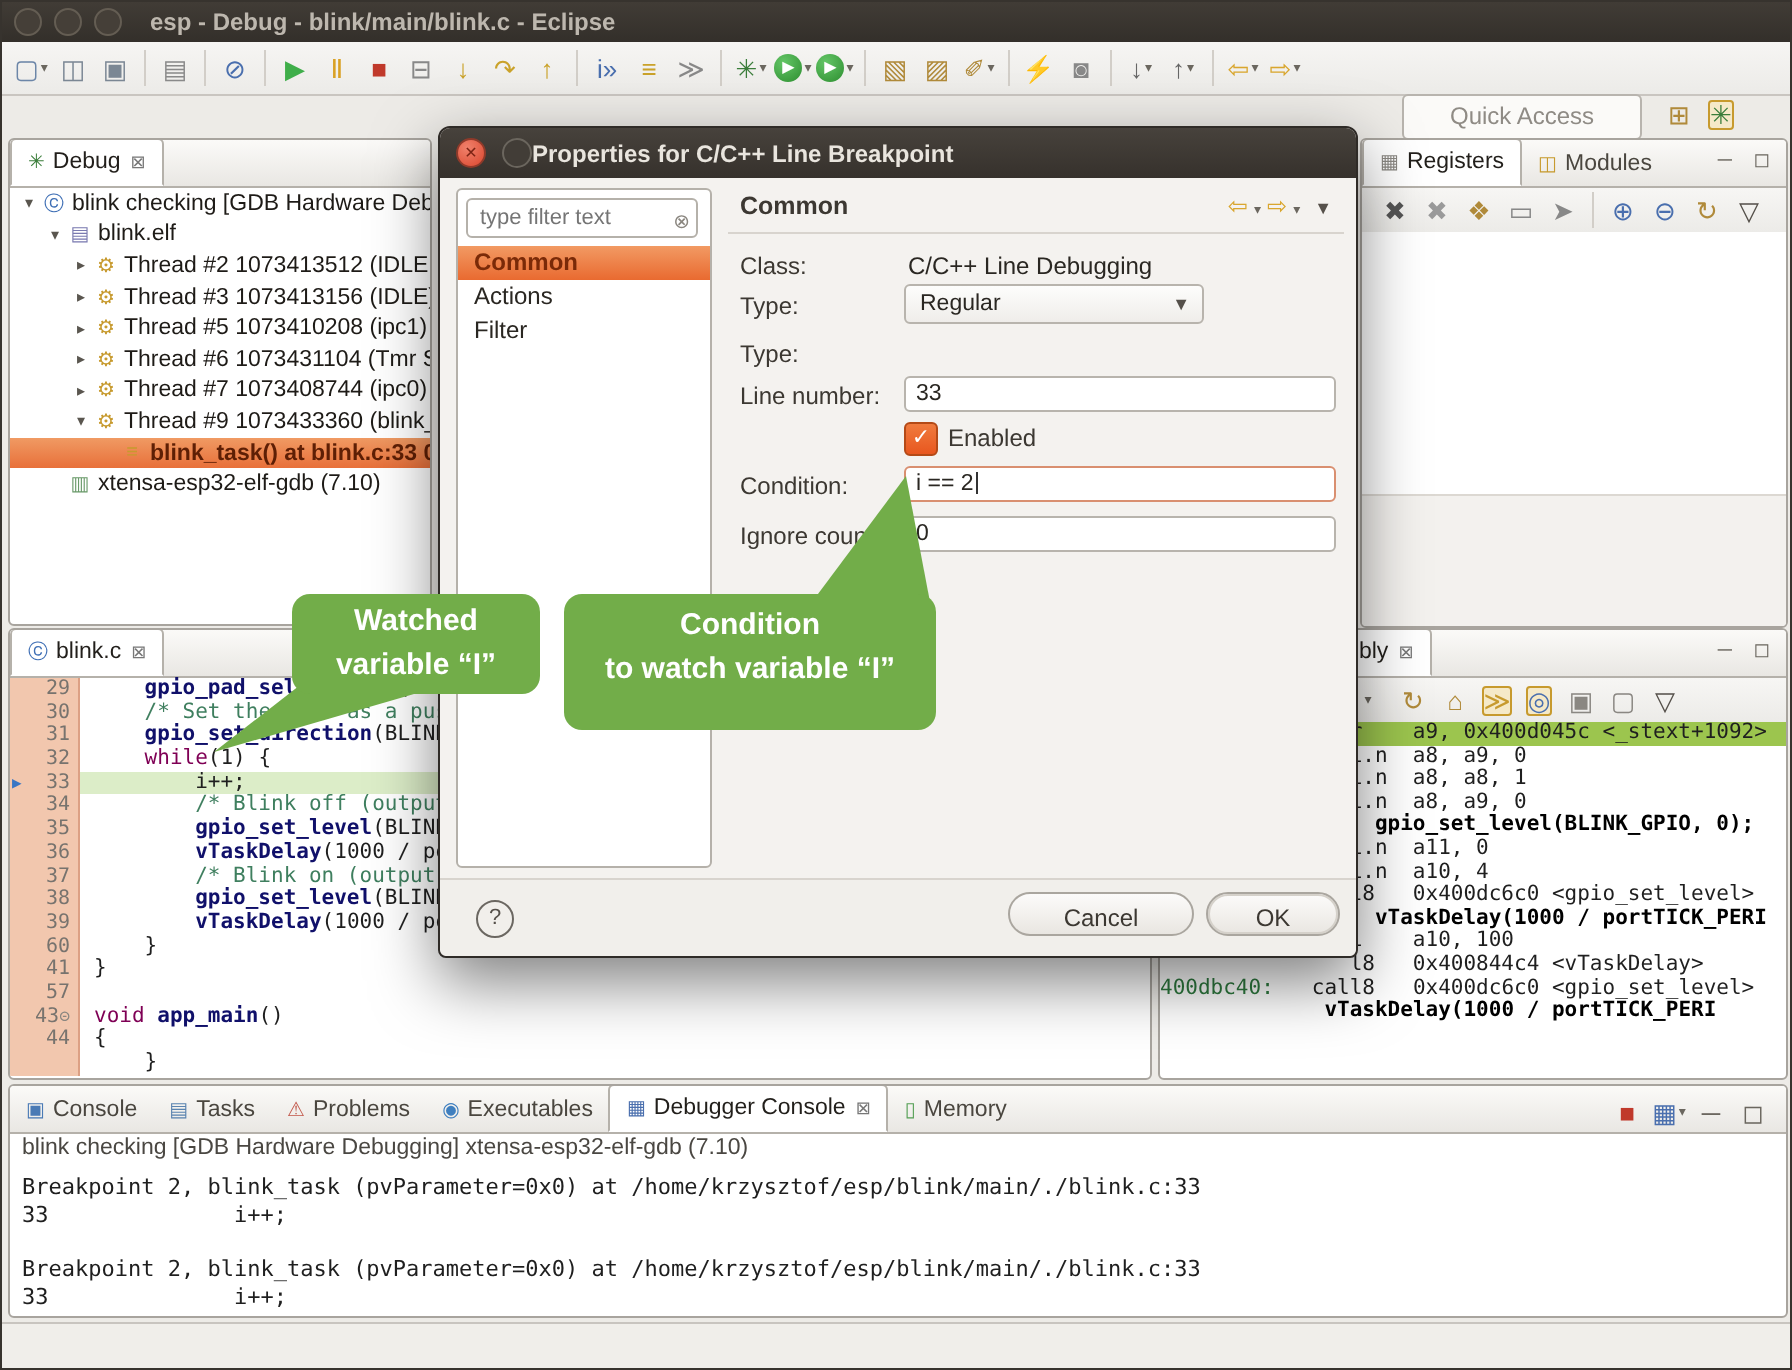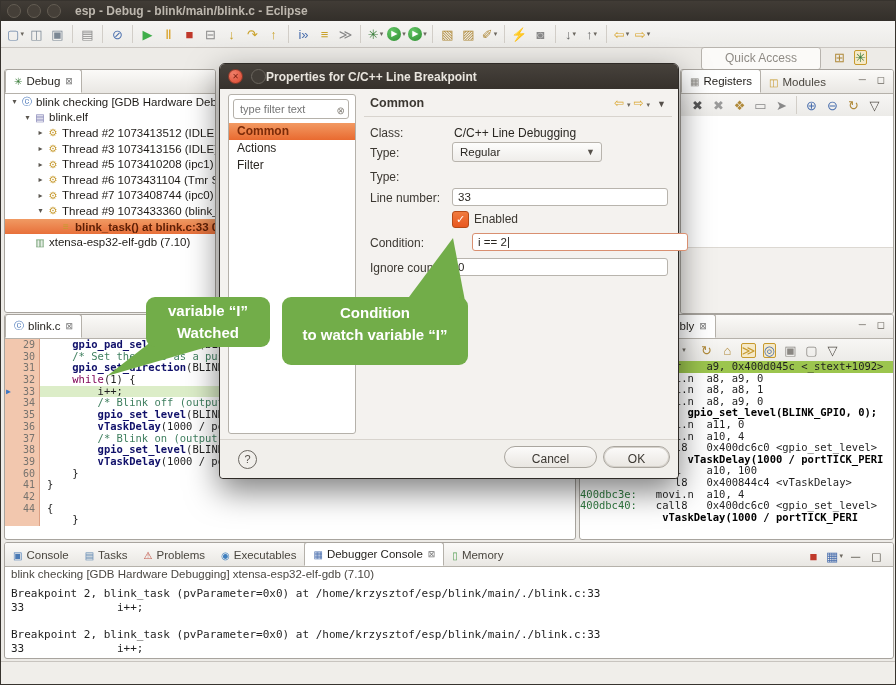--- a/index.html
+++ b/index.html
@@ -345,21 +345,22 @@
         <div class="cl"><span class="num">32</span><span class="ct"><span>    </span><span class="kw">while</span><span>(1) {</span></span></div>
         <div class="cl cur"><span class="num">33<span class="bp">▶</span></span><span class="ct"><span>        i++;</span></span></div>
         <div class="cl"><span class="num">34</span><span class="ct"><span>        </span><span class="cm">/* Blink off (output low) */</span></span></div>
         <div class="cl"><span class="num">35</span><span class="ct"><span>        </span><span class="fn">gpio_set_level</span><span>(BLINK_GPIO, 0);</span></span></div>
         <div class="cl"><span class="num">36</span><span class="ct"><span>        </span><span class="fn">vTaskDelay</span><span>(1000 / portTICK_PERIOD_MS);</span></span></div>
         <div class="cl"><span class="num">37</span><span class="ct"><span>        </span><span class="cm">/* Blink on (output high) */</span></span></div>
         <div class="cl"><span class="num">38</span><span class="ct"><span>        </span><span class="fn">gpio_set_level</span><span>(BLINK_GPIO, 1);</span></span></div>
         <div class="cl"><span class="num">39</span><span class="ct"><span>        </span><span class="fn">vTaskDelay</span><span>(1000 / portTICK_PERIOD_MS);</span></span></div>
         <div class="cl"><span class="num">60</span><span class="ct"><span>    }</span></span></div>
         <div class="cl"><span class="num">41</span><span class="ct"><span>}</span></span></div>
-        <div class="cl"><span class="num">42</span><span class="ct"></span></div>
+        <div class="cl"><span class="num">57</span><span class="ct"></span></div>
+        <div class="cl"><span class="num">43<span class="fold">⊝</span></span><span class="ct"><span class="kw">void</span><span> </span><span class="fn">app_main</span><span>()</span></span></div>
         <div class="cl"><span class="num">44</span><span class="ct"><span>{</span></span></div>
         <div class="cl"><span class="num"></span><span class="ct"><span>    }</span></span></div>
       </div>
   </div>
 
   <div class="panel" style="left:578px;top:313px;width:315px;height:226px;">
     <div class="tabrow">
       <span class="tab sel" style="margin-left:40px;">
         <span>Disassembly</span>
         <span class="tx">⊠</span>
@@ -398,21 +399,20 @@
         <div class="dl"><span>               i.n  a8, a9, 0</span></div>
         <div class="dl"><span>               i.n  a8, a8, 1</span></div>
         <div class="dl"><span>               i.n  a8, a9, 0</span></div>
         <div class="dl"><span>                 </span><span class="src">gpio_set_level(BLINK_GPIO, 0);</span></div>
         <div class="dl"><span>               i.n  a11, 0</span></div>
         <div class="dl"><span>               i.n  a10, 4</span></div>
         <div class="dl"><span>               l8   0x400dc6c0 &lt;gpio_set_level&gt;</span></div>
         <div class="dl"><span>                 </span><span class="src">vTaskDelay(1000 / portTICK_PERI</span></div>
         <div class="dl"><span>               i    a10, 100</span></div>
         <div class="dl"><span>               l8   0x400844c4 &lt;vTaskDelay&gt;</span></div>
-        <div class="dl"><span class="addr">400dbc3e:</span><span>   movi.n  a10, 4</span></div>
         <div class="dl"><span class="addr">400dbc40:</span><span>   call8   0x400dc6c0 &lt;gpio_set_level&gt;</span></div>
         <div class="dl"><span>             </span><span class="src">vTaskDelay(1000 / portTICK_PERI</span></div>
       </div>
   </div>
 
   <div class="panel" style="left:3px;top:541px;width:890px;height:117px;">
     <div class="tabrow" id="console-tabrow">
         <span class="tab">
           <span class="ti" style="color: rgb(74, 122, 181);">▣</span>
           <span>Console</span>
@@ -488,39 +488,39 @@
 
       <div class="frow" style="top:78px;">Type:</div>
 
       <div class="frow" style="top:99px;">Line number:</div>
       <input class="fin" style="top: 96px;" value="33">
 
       <div id="chk" style="top:119px;">✓</div>
       <div id="chk-label" style="top:120px;">Enabled</div>
 
       <div class="frow" style="top:144px;">Condition:</div>
-      <div class="fin warn" style="top:141px;line-height:17px;margin-left:20px;"><span>i == 2</span><span class="caret"></span></div>
+      <div class="fin warn" style="top:141px;line-height:17px;"><span>i == 2</span><span class="caret"></span></div>
 
       <div class="frow" style="top:169px;">Ignore count:</div>
       <input class="fin" style="top: 166px;" value="0">
     </div>
     <div id="dlg-bottombar">
       <div id="help-btn">?</div>
       <div class="btn" id="btn-cancel">Cancel</div>
       <div class="btn" id="btn-ok">OK</div>
     </div>
   </div>
 
   <svg id="arrows" width="896" height="685">
     <polygon points="151,340 206,346 106,375" fill="#72ad49"></polygon>
     <polygon points="452,237 405,300 464,300" fill="#72ad49"></polygon>
   </svg>
 
   <div class="co" id="callout-1">
+      <div>Watched</div>
       <div>variable “I”</div>
-      <div>Watched</div>
     </div>
   <div class="co" id="callout-2">
       <div>Condition</div>
       <div>to watch variable “I”</div>
     </div>
 
 </div>
 
 </body></html>

